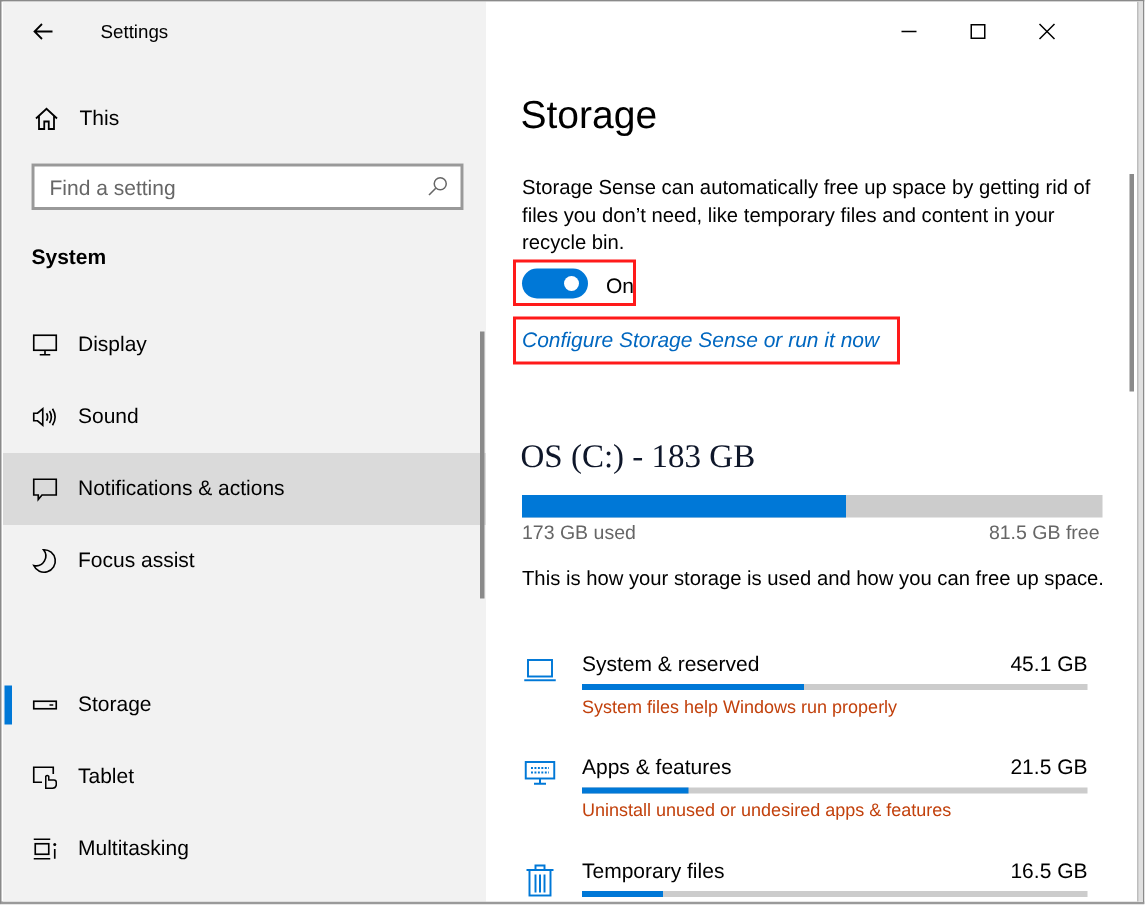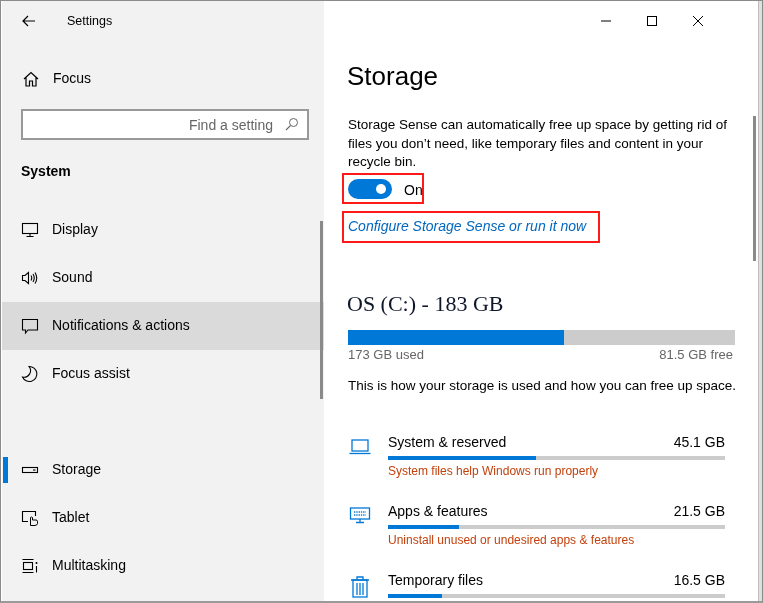--- a/index.html
+++ b/index.html
@@ -10,21 +10,21 @@
   .main { position: absolute; left: 323px; top: 0; right: 0; height: 603px; background: #fff; }
 
   .back-btn { position: absolute; left: 16px; top: 9px; width: 22px; height: 22px; display: flex; align-items: center; justify-content: center; }
   .app-title { position: absolute; left: 65px; top: 13px; font-size: 12.5px; color: #000; }
 
   .home { position: absolute; left: 0; top: 62px; width: 322px; height: 32px; display: flex; align-items: center; }
   .home .ico { position: absolute; left: 20px; top: 7px; width: 18px; height: 18px; }
   .home .lbl { position: absolute; left: 51px; top: 7px; font-size: 14px; }
 
   .search { position: absolute; left: 19px; top: 108px; width: 288px; height: 31px; border: 2px solid #999; background: #fff; }
-  .search input { border: none; outline: none; background: transparent; width: 250px; height: 27px; padding-left: 10px; font-family: "Liberation Sans", sans-serif; font-size: 14px; color: #b91c1c; text-align: right; }
+  .search input { border: none; outline: none; background: transparent; width: 250px; height: 27px; padding-left: 10px; font-family: "Liberation Sans", sans-serif; font-size: 14px; color: #b91c1c; }
   .search input::placeholder { color: #666; }
   .search .sico { position: absolute; right: 8px; top: 6px; width: 14px; height: 14px; }
 
   .section-title { position: absolute; left: 19px; top: 162px; font-size: 14px; font-weight: bold; }
 
   .nav-item { position: absolute; left: 0; width: 322px; height: 48px; text-align: right; }
   .nav-item .ico { position: absolute; left: 19px; top: 15px; width: 18px; height: 18px; }
   .nav-item .lbl { position: absolute; left: 50px; top: 15px; font-size: 14px; }
   .nav-item.hover { background: #dadada; }
   .nav-item .sel-bar { position: absolute; left: 1px; top: 11px; width: 5px; height: 26px; background: #0078d7; }
@@ -70,21 +70,21 @@
       <svg width="14" height="12" viewBox="0 0 14 12">
           <path d="M6 1 L1 6 L6 11 M1 6 H13" fill="none" stroke="#000" stroke-width="1.2"></path>
         </svg>
     </div>
     <span class="app-title">Settings</span>
 
     <div class="home">
       <svg class="ico" viewBox="0 0 18 18">
           <path d="M2 9 L9 2.5 L16 9 M4 7.5 V16 H7.5 V11 H10.5 V16 H14 V7.5" fill="none" stroke="#000" stroke-width="1.2"></path>
         </svg>
-      <span class="lbl">Focus</span>
+      <span class="lbl">This</span>
     </div>
 
     <div class="search">
       <input type="text" placeholder="Find a setting" style="">
       <svg class="sico" viewBox="0 0 14 14">
           <circle cx="8.5" cy="5.5" r="4" fill="none" stroke="#666" stroke-width="1"></circle>
           <path d="M5.5 8.5 L1 13" stroke="#666" stroke-width="1.1"></path>
         </svg>
     </div>
 

